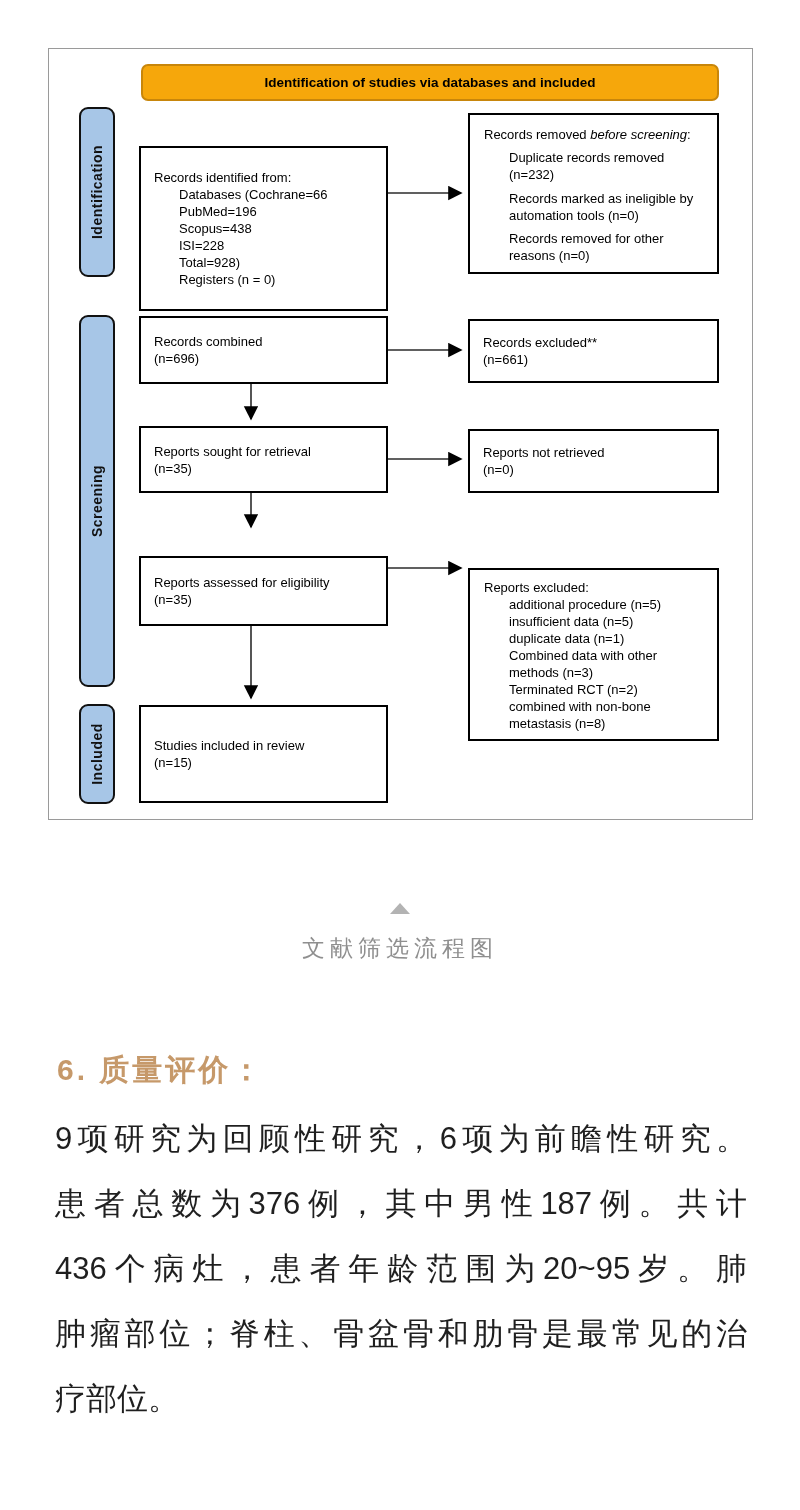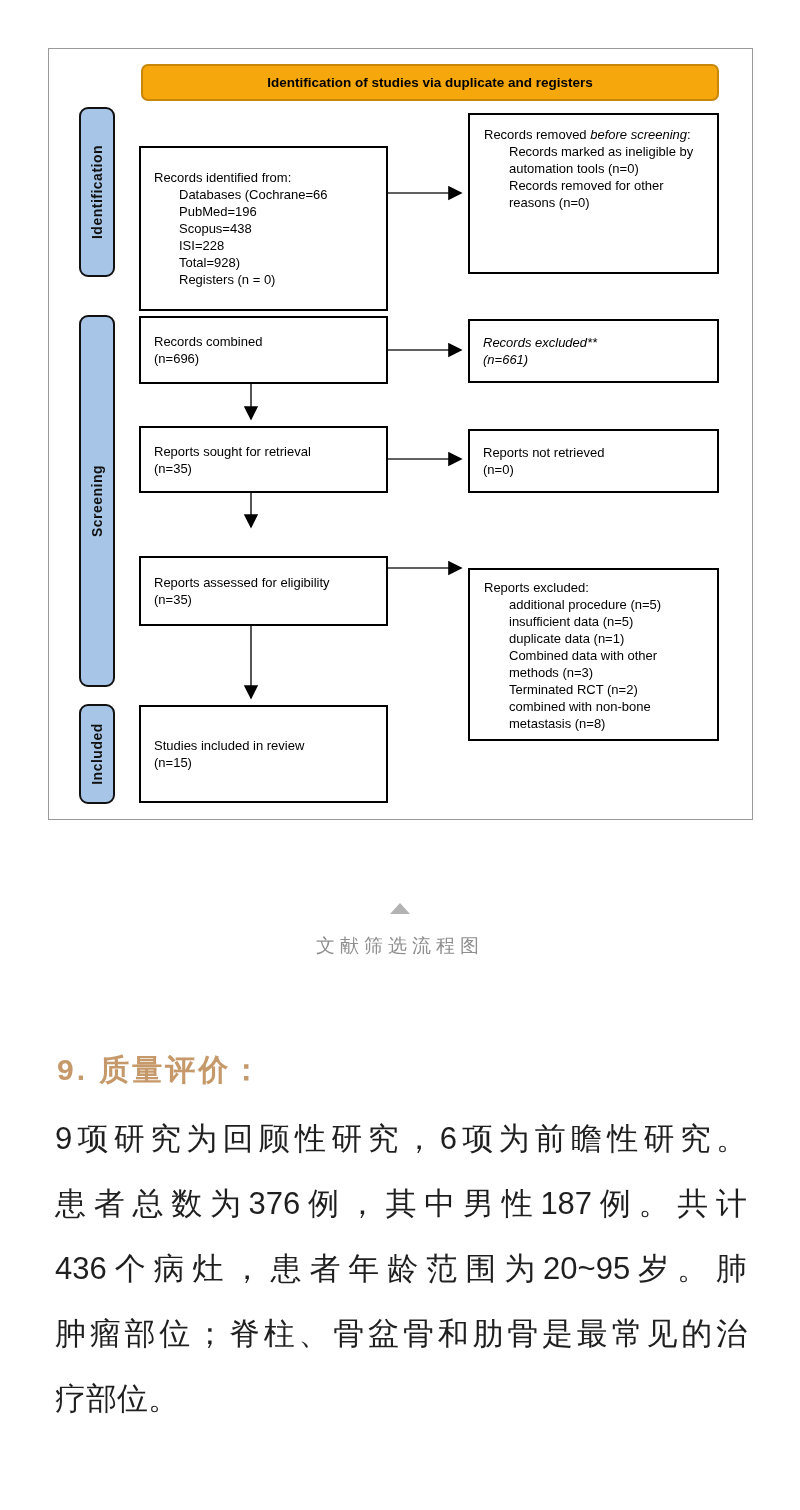--- a/index.html
+++ b/index.html
@@ -52,28 +52,28 @@
   .stage-included       { top: 655px; height: 100px; }
 
   .fbox {
     position: absolute;
     background: #fff;
     border: 2px solid #000;
     font-size: 13px; line-height: 17px; color: #000;
     display: flex; flex-direction: column; justify-content: center;
     padding: 8px 8px 8px 13px;
   }
-  .fbox.topalign { justify-content: flex-start; padding-left: 14px; }
+  .fbox.topalign { justify-content: space-between; padding-left: 14px; }
   .fbox .indent { margin-left: 25px; }
   .col1 { left: 90px;  width: 249px; }
   .col2 { left: 419px; width: 251px; }
   .box-identified      { top: 62px;  height: 165px; margin-top: 35px; }
   .box-removed         { top: 64px;  height: 161px; padding-top: 11px; }
   .box-screened        { top: 267px; height: 68px; }
-  .box-excluded        { top: 270px; height: 64px; font-style: italic; }
+  .box-excluded        { top: 270px; height: 64px; }
   .box-sought          { top: 377px; height: 67px; }
   .box-not-retrieved   { top: 380px; height: 64px; }
   .box-assessed        { top: 507px; height: 70px; }
   .box-reports-excl    { top: 487px; height: 173px; padding-top: 9px; margin-top: 32px; }
   .box-included-review { top: 656px; height: 98px; }
 
   .arrows { position: absolute; left: 0; top: 0; width: 705px; height: 772px; }
 
   
   .collapse-tri {
@@ -82,21 +82,21 @@
     width: 0; height: 0;
     border-left: 10px solid transparent;
     border-right: 10px solid transparent;
     border-bottom: 11px solid #b3b3b3;
     cursor: pointer;
   }
   .fig-caption {
     position: absolute;
     left: 0; top: 933px; width: 800px;
     text-align: center;
-    font-size: 19px; color: #8f8f8f;
+    font-size: 23px; color: #8f8f8f;
     letter-spacing: 5px;
   }
 
   
   .sec-heading {
     position: absolute;
     left: 57px; top: 1050px; width: 700px;
     font-size: 30px; font-weight: bold;
     color: #C6996A;
     letter-spacing: 3px;
@@ -115,21 +115,21 @@
   .zh-line.last { text-align-last: left; }
   .ital { font-style: italic; }
 </style>
 </head>
 <body>
 
 <div class="canvas">
 
   <div class="flow-wrap">
 
-    <div class="flow-header">Identification of studies via duplicate and registers</div>
+    <div class="flow-header">Identification of studies via databases and included</div>
 
     <div class="stage stage-identification">
       <span>Identification</span>
     </div>
     <div class="stage stage-screening">
       <span>Screening</span>
     </div>
     <div class="stage stage-included">
       <span>Included</span>
     </div>
@@ -175,20 +175,21 @@
       <div>(n=35)</div>
     </div>
 
     <div class="fbox col1 box-included-review">
       <div>Studies included in review</div>
       <div>(n=15)</div>
     </div>
 
     <div class="fbox col2 box-removed topalign">
       <div><span>Records removed </span><span class="ital">before screening</span><span>:</span></div>
+      <div class="indent">Duplicate records removed (n=232)</div>
       <div class="indent">Records marked as ineligible by automation tools (n=0)</div>
       <div class="indent">Records removed for other reasons (n=0)</div>
     </div>
 
     <div class="fbox col2 box-excluded">
       <div>Records excluded**</div>
       <div>(n=661)</div>
     </div>
 
     <div class="fbox col2 box-not-retrieved">
@@ -204,21 +205,21 @@
       <div class="indent">Combined data with other methods (n=3)</div>
       <div class="indent">Terminated RCT (n=2)</div>
       <div class="indent">combined with non-bone metastasis (n=8)</div>
     </div>
 
   </div>
 
   <div class="collapse-tri"></div>
   <div class="fig-caption">文献筛选流程图</div>
 
-  <div class="sec-heading">9. 质量评价：</div>
+  <div class="sec-heading">6. 质量评价：</div>
 
   <div class="zh-para">
     <div class="zh-line">9项研究为回顾性研究，6项为前瞻性研究。</div>
     <div class="zh-line">患者总数为376例，其中男性187例。共计</div>
     <div class="zh-line">436个病灶，患者年龄范围为20~95岁。肺</div>
     <div class="zh-line">肿瘤部位；脊柱、骨盆骨和肋骨是最常见的治</div>
     <div class="zh-line last">疗部位。</div>
   </div>
 
 </div>

